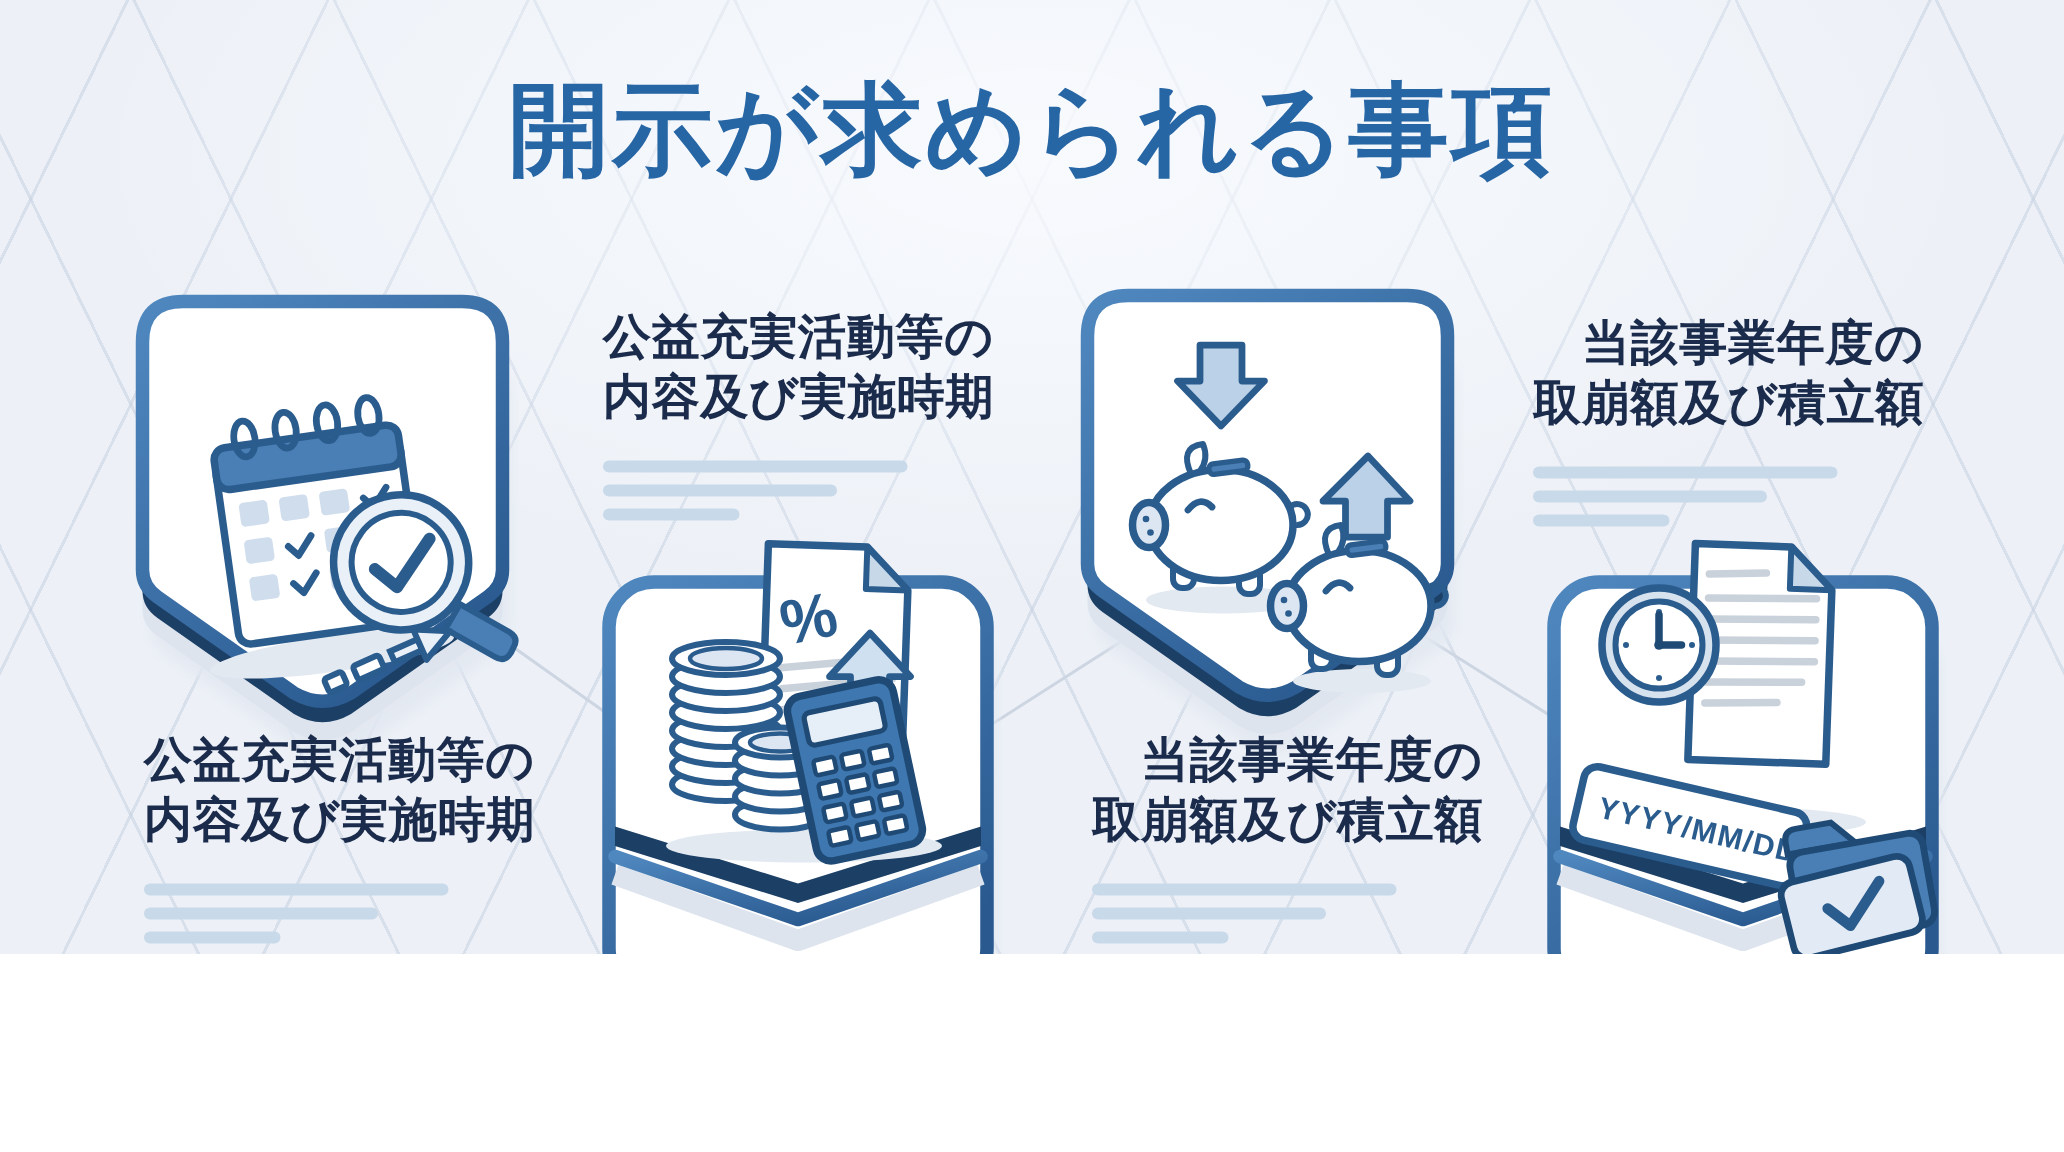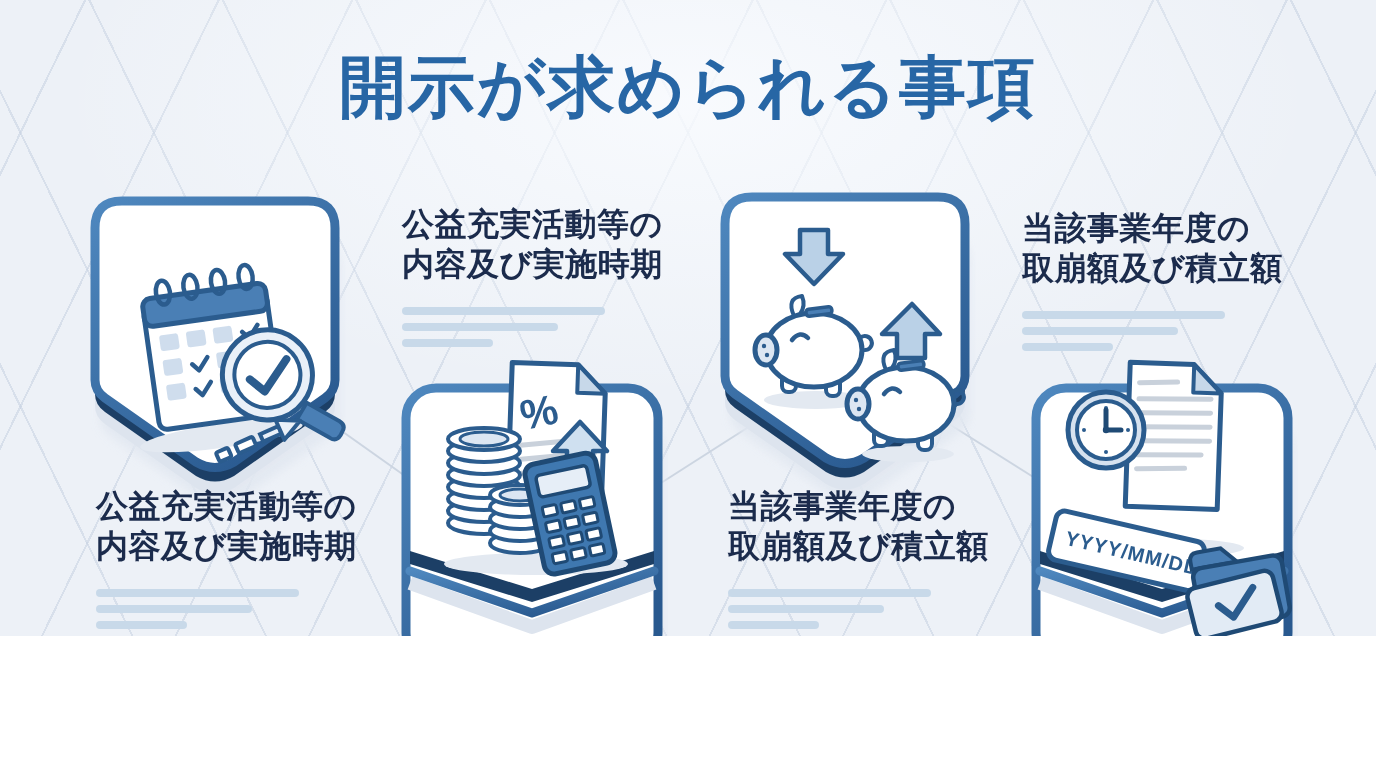--- a/index.html
+++ b/index.html
@@ -28,21 +28,21 @@
   .card3{left:714px;top:186px;}
   .card4{left:1026px;top:338px;}
   .label{position:absolute;}
   .label1{left:96px;top:486px;}
   .label2{left:402px;top:204px;}
   .label3{left:728px;top:486px;}
   .label4{left:1022px;top:208px;}
   .label-text{
     margin:0;
     font-size:32px;line-height:1.26;font-weight:800;letter-spacing:.5px;
-    color:#1b2b4c;white-space:nowrap;
+    color:#1b2b4c;white-space:nowrap;text-align:right;
   }
   .bars{margin-top:22px;display:flex;flex-direction:column;gap:8px;}
   .bar{height:8px;border-radius:4px;background:#c8d9e9;}
   .bar.b1{width:203px;}
   .bar.b2{width:156px;}
   .bar.b3{width:91px;}
 </style>
 </head>
 <body>
 

